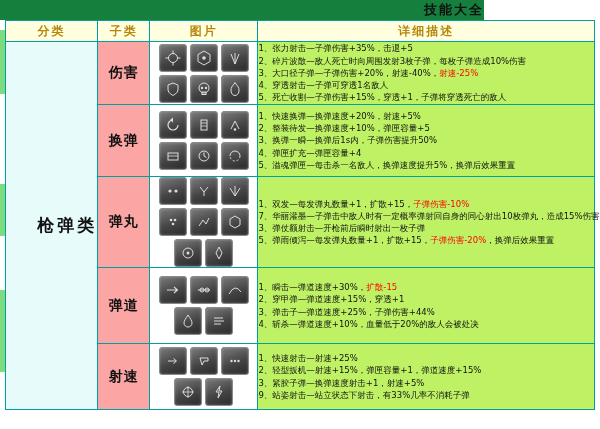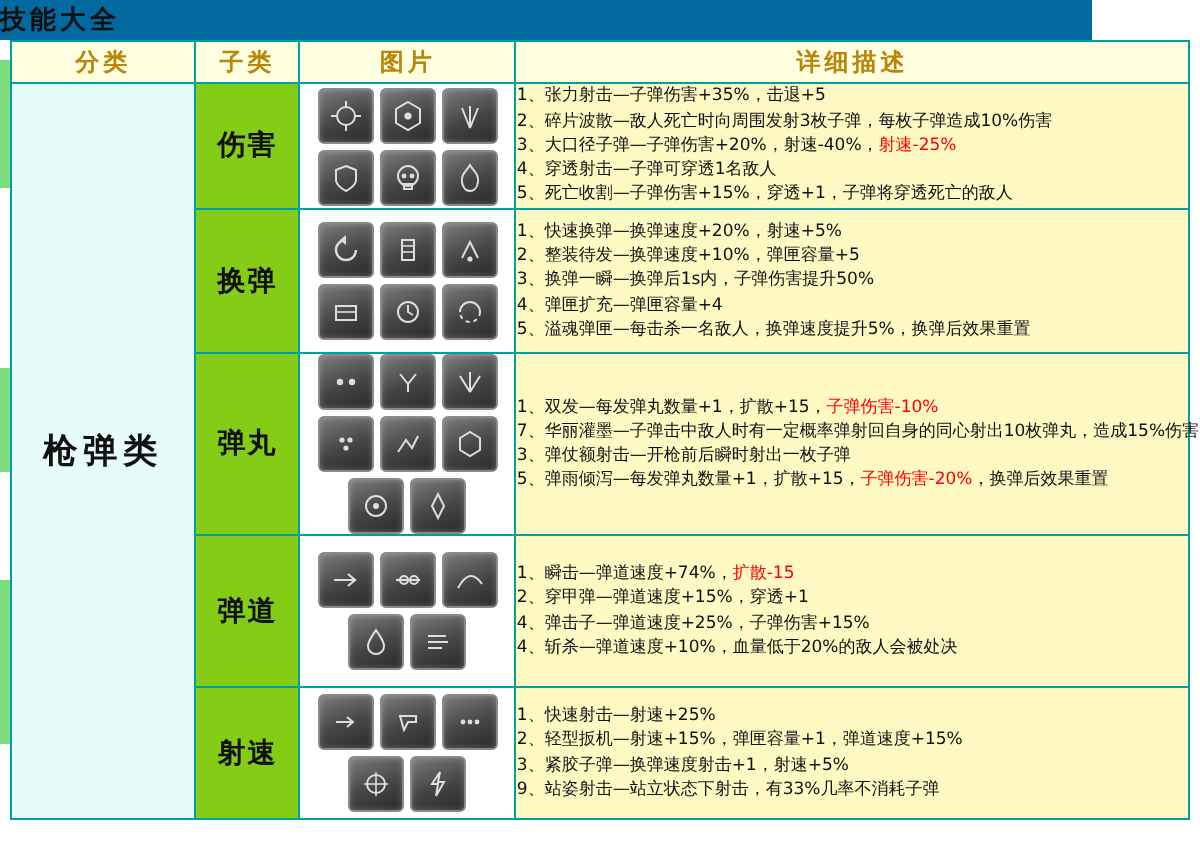--- a/index.html
+++ b/index.html
@@ -16,26 +16,26 @@
   #sheet {
     position: relative;
     width: 600px;
     height: 429px;
     background: #ffffff;
   }
   
   .title-bar {
     position: absolute;
     left: 0; top: 0;
-    width: 546px;
+    width: 484px;
     height: 20px;
-    background: #0369a1;
+    background: #15803d;
     display: flex;
     align-items: center;
-    justify-content: flex-start;
+    justify-content: flex-end;
   }
   .title-text {
     font-size: 13px;
     font-weight: bold;
     color: #111111;
     letter-spacing: 2px;
   }
   
   table.skill-table {
     position: absolute;
@@ -61,29 +61,29 @@
     text-align: center;
   }
   .col-cat  { width: 92px; }
   .col-sub  { width: 52px; }
   .col-img  { width: 108px; }
   .col-desc { width: 336px; }
 
   
   td.cat-cell {
     background: #e8fbfb;
-    text-align: center;
+    text-align: right;
     font-size: 17px;
     font-weight: bold;
     color: #111111;
     letter-spacing: 3px;
   }
   
   td.sub-cell {
-    background: #84cc16;
+    background: #fca5a5;
     text-align: center;
     font-size: 14px;
     font-weight: bold;
     color: #111111;
     letter-spacing: 1px;
   }
   
   td.img-cell {
     background: #ffffff;
     padding: 3px 2px;
@@ -108,21 +108,21 @@
     font-size: 13px;
     line-height: 1;
     box-shadow: inset 0 0 3px rgba(255,255,255,0.25);
   }
   .icon.hex {
     background: linear-gradient(160deg, #7a7a7a 0%, #454545 55%, #2a2a2a 100%);
   }
   .icon svg { display: block; }
   
   td.desc-cell {
-    background: #fef9c3;
+    background: #bef264;
     padding: 3px 4px 3px 6px;
   }
   ol.desc-list {
     margin: 0;
     padding: 0;
     list-style: none;
   }
   ol.desc-list li {
     font-size: 8.5px;
     line-height: 12.2px;
@@ -361,23 +361,23 @@
               </span>
             <span class="icon hex">
                 <svg width="16" height="16" viewBox="0 0 16 16">
                   <path d="M3 5 H12 M3 8 H13 M3 11 H10" stroke="#ddd" stroke-width="1"></path>
                 </svg>
               </span>
           </div>
         </td>
         <td class="desc-cell">
           <ol class="desc-list">
-            <li><span>1、瞬击—弹道速度+74%，</span><span class="hl">扩散-15</span></li>
+            <li><span>1、瞬击—弹道速度+30%，</span><span class="hl">扩散-15</span></li>
             <li><span>2、穿甲弹—弹道速度+15%，穿透+1</span></li>
-            <li><span>4、弹击子—弹道速度+25%，子弹伤害+15%</span></li>
+            <li><span>3、弹击子—弹道速度+25%，子弹伤害+44%</span></li>
             <li><span>4、斩杀—弹道速度+10%，血量低于20%的敌人会被处决</span></li>
           </ol>
         </td>
       </tr>
 
       <tr style="height:66px">
         <td class="sub-cell">射速</td>
         <td class="img-cell">
           <div class="icon-grid">
             <span class="icon hex">

